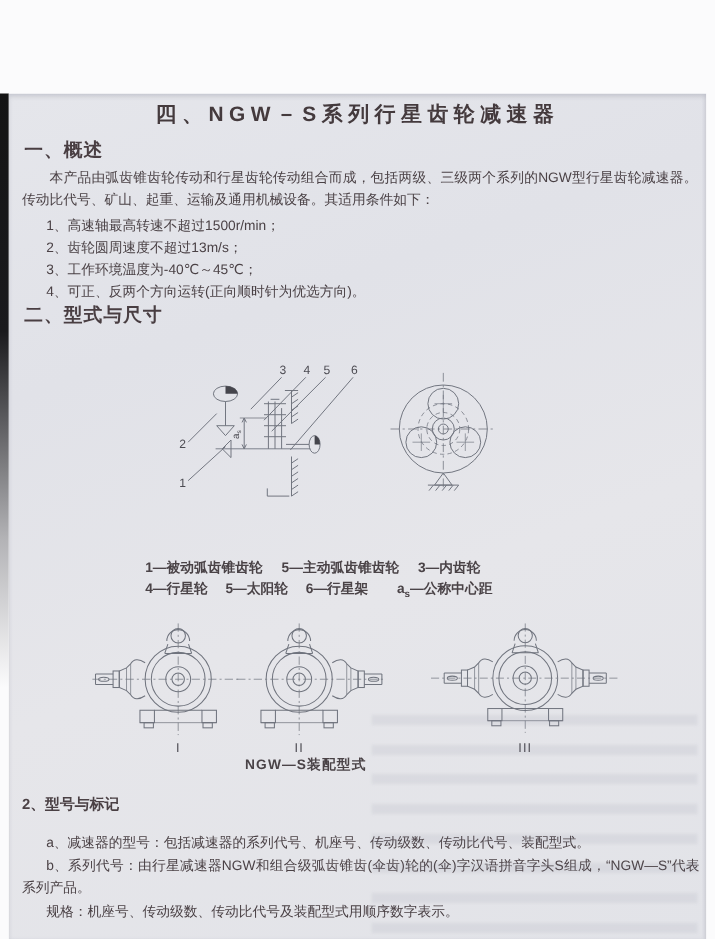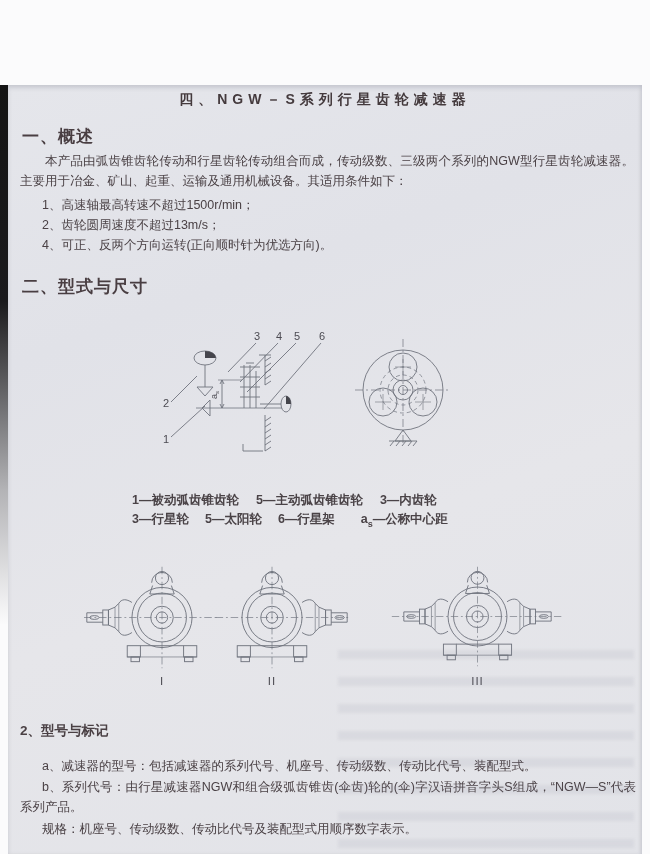--- a/index.html
+++ b/index.html
@@ -22,42 +22,42 @@
     background:linear-gradient(180deg,#141414 0%,#1a1a1d 40%,rgba(45,45,52,.35) 75%,rgba(45,45,52,0) 100%);
   }
   .ghost{
     position:absolute;left:330px;top:565px;width:296px;height:215px;
     background:repeating-linear-gradient(180deg,rgba(122,126,148,.10) 0 9px,rgba(122,126,148,0) 9px 27px);
     filter:blur(1.6px);
     pointer-events:none;
   }
   .title{
     position:absolute;left:0;top:6px;width:100%;
-    text-align:center;font-size:14px;font-weight:bold;letter-spacing:5px;
+    text-align:center;font-size:19px;font-weight:bold;letter-spacing:5px;
     color:#443a3d;white-space:nowrap;
   }
   .h2{position:absolute;font-size:17px;font-weight:bold;color:#493e42;letter-spacing:1px;}
   .h2.s1{left:14px;top:40px;}
   .h2.s2{left:14px;top:190px;}
   .h3{position:absolute;font-size:13px;font-weight:bold;color:#4a4044;}
   .h3.sub1{left:20px;top:219px;}
   .h3.sub2{left:12px;top:637px;font-size:13.5px;}
   .para{
     position:absolute;left:12px;top:66px;width:614px;margin:0;
     font-size:12.5px;line-height:20px;text-indent:2em;text-align:justify;
   }
   .list{position:absolute;left:34px;top:110px;font-size:12.5px;line-height:20px;}
   .list div{height:20px;white-space:nowrap;}
   .figcap{
     position:absolute;left:132px;top:387px;width:300px;
     text-align:center;font-size:12.5px;font-weight:bold;color:#4a4347;
   }
   .legend{
     position:absolute;left:124px;font-size:12.5px;font-weight:bold;color:#4a4347;
-    display:flex;white-space:nowrap;
+    display:flex;white-space:nowrap;margin-top:16px;
   }
   .legend.l1{top:407px;gap:17px;}
   .legend.l2{top:426px;gap:16px;}
   .legend .pad{margin-left:10px;}
   .legend sub{font-size:9px;}
   svg{position:absolute;overflow:visible;}
   svg text{font-family:"Liberation Sans","DejaVu Sans",sans-serif;fill:#4c4b52;}
   .fig1{left:142px;top:240px;width:320px;height:148px;}
   .asm1{left:74px;top:478px;width:160px;height:109px;}
   .asm2{left:184px;top:478px;width:160px;height:109px;}
@@ -119,25 +119,26 @@
   </svg>
 
   <div class="edge-strip"></div>
 
   <div class="page">
 
     <div class="title">四、NGW－S系列行星齿轮减速器</div>
 
     <div class="h2 s1">一、概述</div>
 
-    <p class="para">本产品由弧齿锥齿轮传动和行星齿轮传动组合而成，传动级数、三级两个系列的NGW型行星齿轮减速器。主要用于冶金、矿山、起重、运输及通用机械设备。其适用条件如下：</p>
+    <p class="para">本产品由弧齿锥齿轮传动和行星齿轮传动组合而成，包括两级、三级两个系列的NGW型行星齿轮减速器。传动比代号、矿山、起重、运输及通用机械设备。其适用条件如下：</p>
 
     <div class="list">
       <div>1、高速轴最高转速不超过1500r/min；</div>
       <div>2、齿轮圆周速度不超过13m/s；</div>
+      <div>3、工作环境温度为-40℃～45℃；</div>
       <div>4、可正、反两个方向运转(正向顺时针为优选方向)。</div>
     </div>
 
     <div class="h2 s2">二、型式与尺寸</div>
 
 
     <svg class="fig1" viewBox="0 0 320 148">
       <g fill="none" stroke="#70747e" stroke-width="0.9">
 
         <path d="M106,18 L78,47"></path>
@@ -202,21 +203,21 @@
       <text transform="translate(67,74) rotate(-90)" font-size="9"><tspan>a</tspan><tspan dy="2" font-size="6">s</tspan></text>
     </svg>
 
 
     <div class="legend l1">
       <span>1—被动弧齿锥齿轮</span>
       <span>5—主动弧齿锥齿轮</span>
       <span>3—内齿轮</span>
     </div>
     <div class="legend l2">
-      <span>3—行星轮</span>
+      <span>4—行星轮</span>
       <span>5—太阳轮</span>
       <span>6—行星架</span>
       <span class="pad"><span>a</span><sub>s</sub><span>—公称中心距</span></span>
     </div>
 
     <svg class="asm1" viewBox="-85 -58 170 116">
       <path d="M-83,0 H60" stroke="#70747e" stroke-width="0.7" stroke-dasharray="8 3 2 3" fill="none"></path>
       <use href="#gshaft"></use>
       <use href="#gbody"></use>
     </svg>
@@ -228,20 +229,21 @@
     <svg class="asm3" viewBox="-95 -58 190 116">
       <path d="M-93,0 H93" stroke="#70747e" stroke-width="0.7" stroke-dasharray="8 3 2 3" fill="none"></path>
       <use href="#gshaft"></use>
       <use href="#gshaft" transform="scale(-1,1)"></use>
       <use href="#gbody"></use>
     </svg>
 
     <span class="asm-label v1">I</span>
     <span class="asm-label v2">II</span>
     <span class="asm-label v3">III</span>
+    <div class="asmcap">NGW—S装配型式</div>
 
     <div class="h3 sub2">2、型号与标记</div>
 
     <p class="mline a">a、减速器的型号：包括减速器的系列代号、机座号、传动级数、传动比代号、装配型式。</p>
     <p class="mline b">b、系列代号：由行星减速器NGW和组合级弧齿锥齿(伞齿)轮的(伞)字汉语拼音字头S组成，“NGW—S”代表系列产品。</p>
     <p class="mline spec">规格：机座号、传动级数、传动比代号及装配型式用顺序数字表示。</p>
 
     <div class="ghost"></div>
   </div>
 

